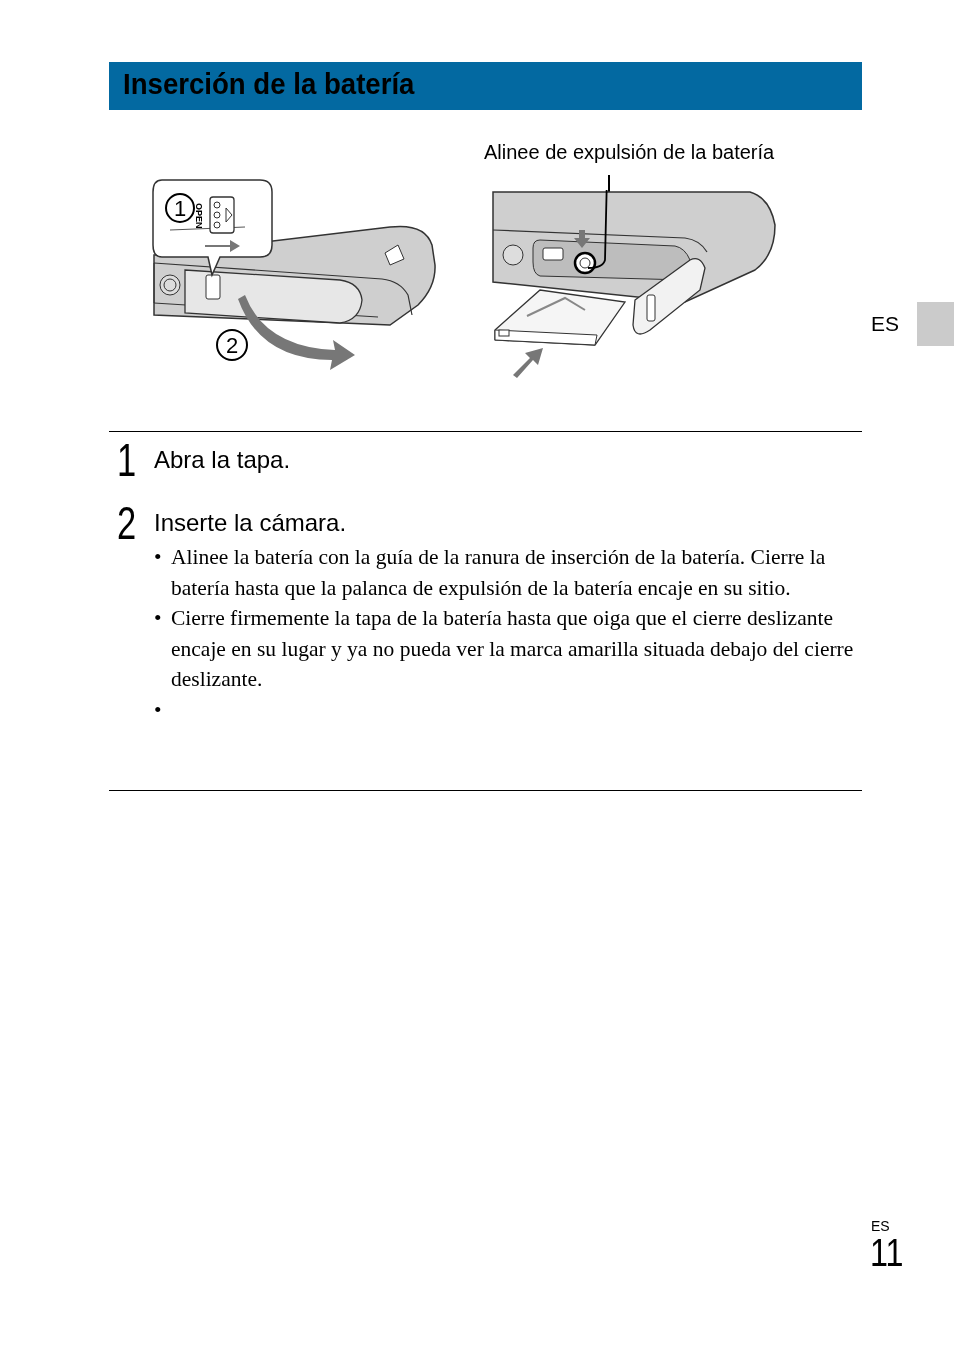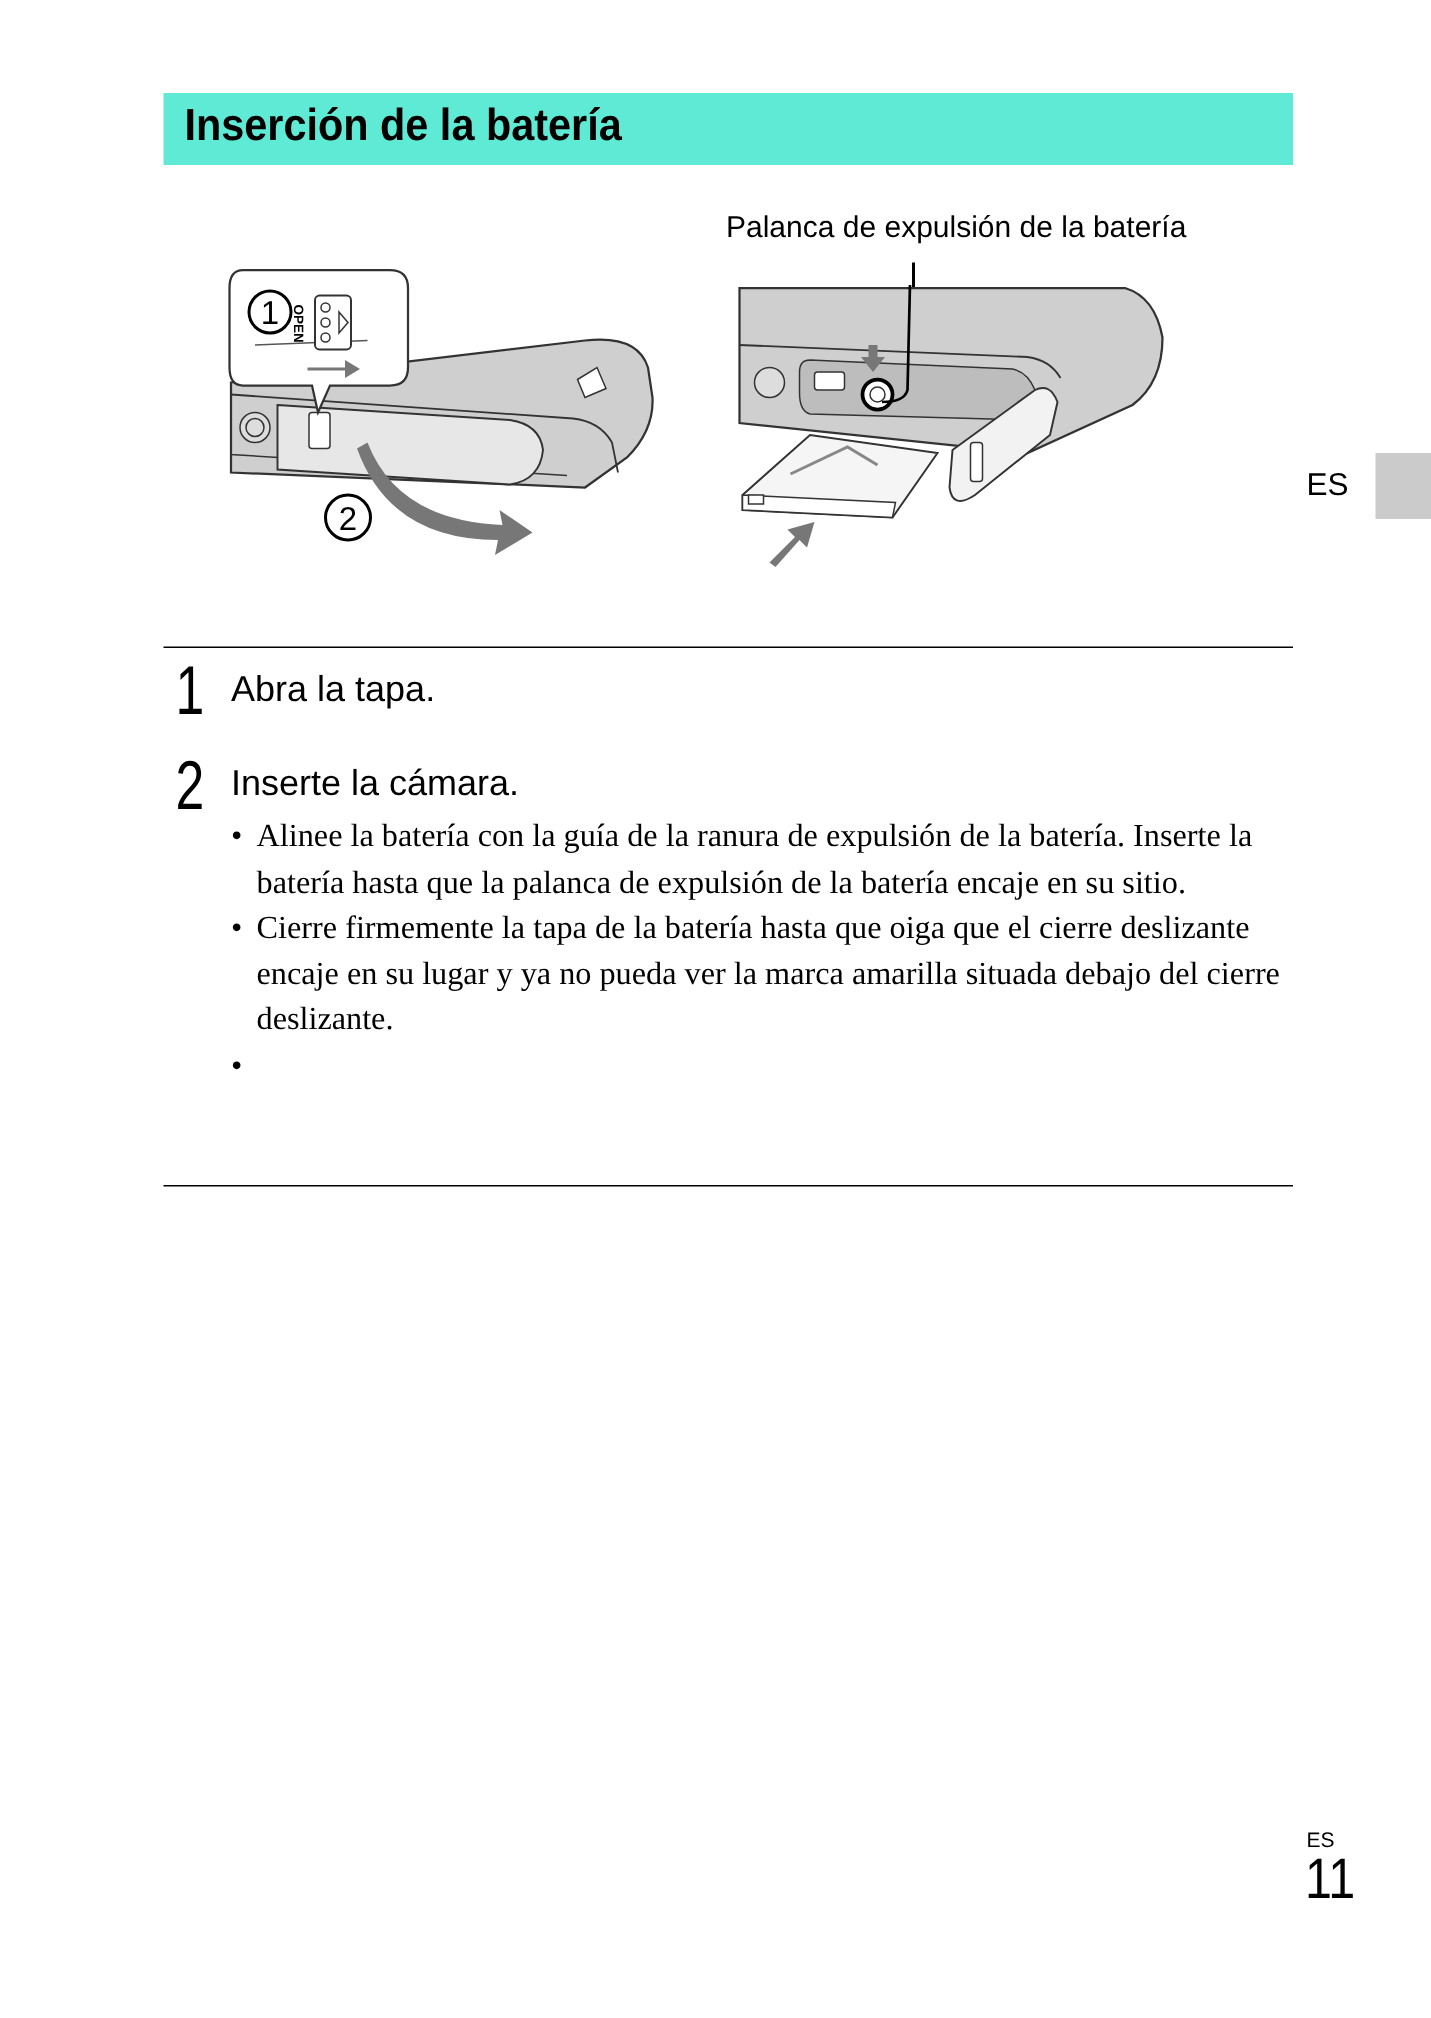--- a/index.html
+++ b/index.html
@@ -1,17 +1,17 @@
 <!DOCTYPE html>
 <html><head>
 <meta charset="utf-8">
 <style>
   html, body { margin:0; padding:0; background:#fff; }
   body { width:954px; height:1345px; position:relative; overflow:hidden; font-family:"Liberation Sans", sans-serif; color:#000; }
-  .title-bar { position:absolute; left:109px; top:62px; width:753px; height:48px; background:#5eead4; }
+  .title-bar { position:absolute; left:109px; top:62px; width:753px; height:48px; background:#0369a1; }
   .title-bar h1 { margin:0; position:absolute; left:14px; top:5px; font-size:30px; font-weight:bold; transform:scaleX(0.92); transform-origin:left; letter-spacing:0px; }
   .callout { position:absolute; left:484px; top:141px; font-size:20px; }
   .callout-line { position:absolute; left:608px; top:175px; width:2px; height:85px; background:#000; }
   .illus { position:absolute; }
   .side-tab { position:absolute; left:917px; top:302px; width:37px; height:44px; background:#cbcbcb; }
   .side-label { position:absolute; left:871px; top:312px; font-size:21px; }
   .rule { position:absolute; left:109px; width:753px; height:1px; background:#000; }
   .step-num { position:absolute; font-size:46px; font-family:"Liberation Sans", sans-serif; transform:scaleX(0.75); transform-origin:left; line-height:1; }
   .step-text { position:absolute; left:154px; font-size:24px; }
   .bullets { position:absolute; left:154px; top:542px; width:710px; font-family:"Liberation Serif", serif; font-size:21.5px; line-height:30.5px; }
@@ -54,21 +54,21 @@
 
   <circle cx="30" cy="33" r="14" fill="#fff" stroke="#000" stroke-width="2"></circle>
   <text x="30" y="41" text-anchor="middle" font-size="22" font-family="Liberation Sans, sans-serif">1</text>
 
   <path d="M95 120 Q115 172 185 175 L183 165 L205 180 L180 195 L182 185 Q110 185 88 124 Z" fill="#777"></path>
 
   <circle cx="82" cy="170" r="15" fill="#fff" stroke="#000" stroke-width="2"></circle>
   <text x="82" y="178" text-anchor="middle" font-size="22" font-family="Liberation Sans, sans-serif">2</text>
 </svg>
 
-<div class="callout">Palanca de expulsión de la batería</div>
+<div class="callout">Alinee de expulsión de la batería</div>
 <div class="callout-line"></div>
 <svg class="illus" style="left:485px;top:190px" width="300" height="190" viewBox="0 0 300 190">
   <path d="M8 2 L265 2 Q285 8 290 35 Q290 65 270 80 L200 112 L8 92 Z" fill="#cfcfcf" stroke="#333" stroke-width="1.5"></path>
   <path d="M8 40 L200 48 Q215 50 222 62" fill="none" stroke="#333" stroke-width="1.2"></path>
   <circle cx="28" cy="65" r="10" fill="#ddd" stroke="#333"></circle>
   <path d="M55 50 L190 56 Q200 58 205 70 L200 90 L55 86 Q48 84 48 72 L48 58 Q48 50 55 50 Z" fill="#bdbdbd" stroke="#333"></path>
   <rect x="58" y="58" width="20" height="12" rx="2" fill="#fff" stroke="#333"></rect>
   <circle cx="100" cy="73" r="10" fill="#fff" stroke="#000" stroke-width="2.5"></circle>
   <circle cx="100" cy="73" r="5" fill="none" stroke="#333"></circle>
   <path d="M94 40 L100 40 L100 48 L105 48 L97 58 L89 48 L94 48 Z" fill="#777"></path>
@@ -92,21 +92,21 @@
 
 <div class="step-num" style="left:117px;top:437px">1</div>
 <div class="step-text" style="top:446px">Abra la tapa.</div>
 
 <div class="step-num" style="left:117px;top:500px">2</div>
 <div class="step-text" style="top:509px">Inserte la cámara.</div>
 
 <div class="bullets">
   <div class="bullet">
     <span class="dot">•</span>
-    <span>Alinee la batería con la guía de la ranura de expulsión de la batería. Inserte la batería hasta que la palanca de expulsión de la batería encaje en su sitio.</span>
+    <span>Alinee la batería con la guía de la ranura de inserción de la batería. Cierre la batería hasta que la palanca de expulsión de la batería encaje en su sitio.</span>
   </div>
   <div class="bullet">
     <span class="dot">•</span>
     <span>Cierre firmemente la tapa de la batería hasta que oiga que el cierre deslizante encaje en su lugar y ya no pueda ver la marca amarilla situada debajo del cierre deslizante.</span>
   </div>
   <div class="bullet">
     <span class="dot">•</span>
   </div>
 </div>
 

